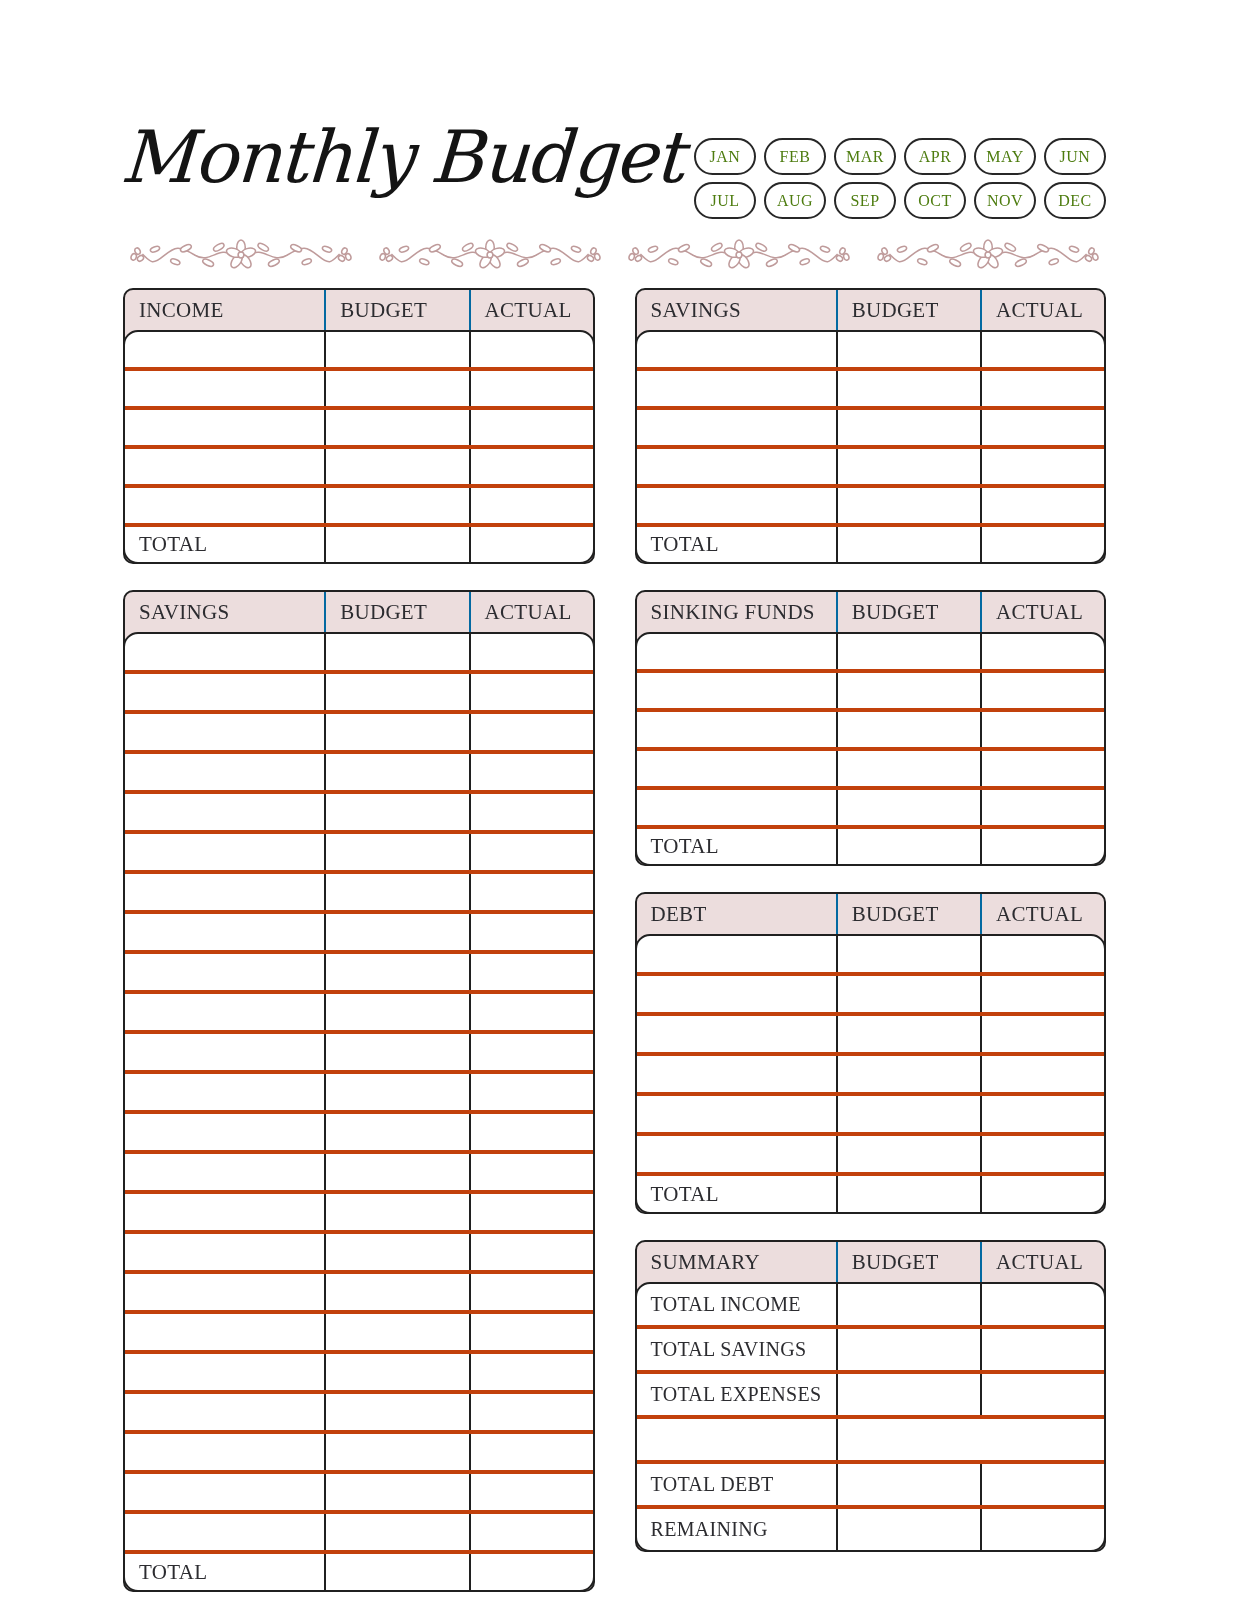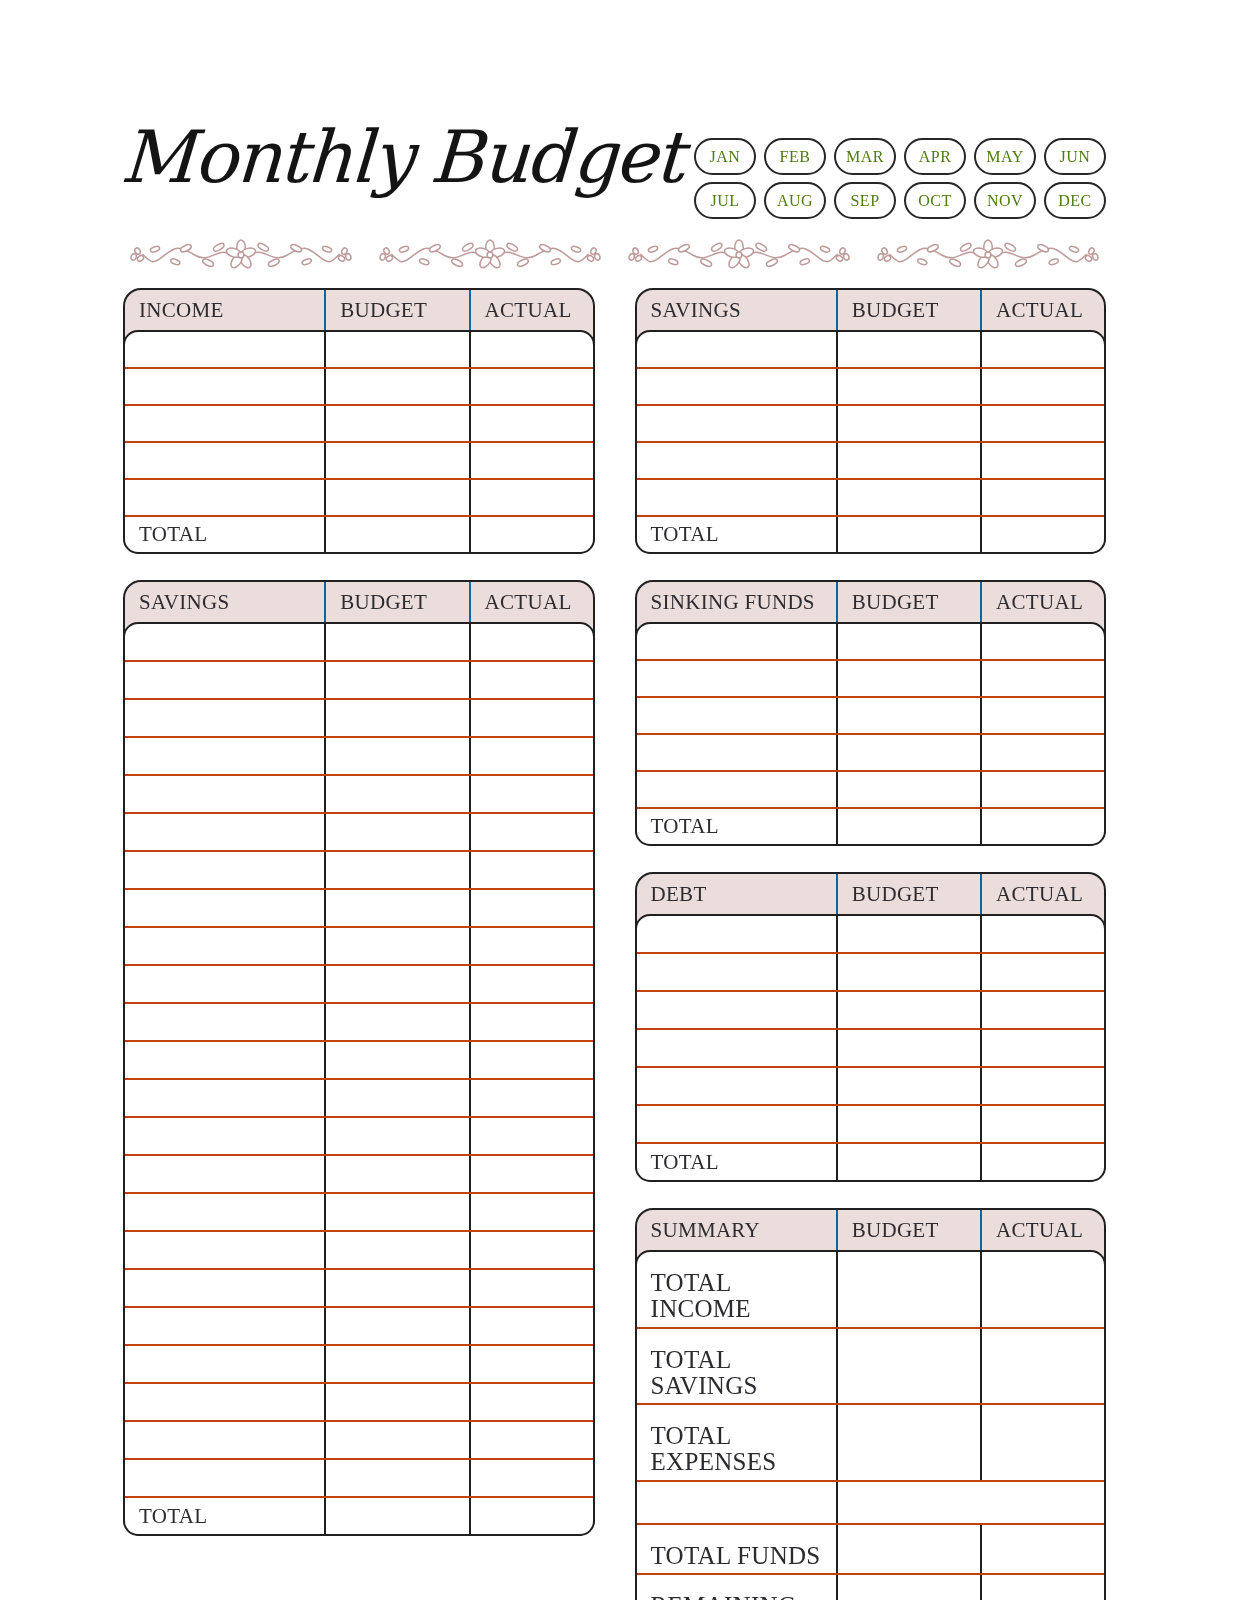--- a/index.html
+++ b/index.html
@@ -32,47 +32,47 @@
 
   
   .divider { display:flex; justify-content:space-between; margin:14px 2px 16px 2px; }
   .divider svg { width:232px; height:34px; }
 
   
   .tables { display:flex; gap:40px; }
   .col { flex:1; display:flex; flex-direction:column; gap:26px; }
 
   .table {
-    border:2px solid #202020; border-radius:18px;
+    border:2px solid #202020; border-radius:10px;
     background:#ecdddd;
   }
   .thead {
     display:grid; grid-template-columns:42.6% 30.9% 26.5%;
     height:40px; font-size:21px; letter-spacing:0.3px;
   }
   .thead .cell { display:flex; align-items:center; padding-left:14px; box-sizing:border-box; height:100%; }
   .thead .cell + .cell { border-left:2px solid #0369a1; }
 
   .tbody {
     background:#ffffff;
     border:2px solid #202020; border-radius:15px;
     margin:0 -2px -2px -2px;
     overflow:hidden;
   }
   .row { display:grid; grid-template-columns:42.6% 30.9% 26.5%; height:35px; }
   .rows-36 .row { height:36px; }
-  .row + .row { border-top:2px solid #c2410c; }
+  .row + .row { border-top:4px solid #c2410c; }
   .row .cell { box-sizing:border-box; }
   .row .cell + .cell { border-left:2px solid #202020; }
   .row .cell.name {
     display:flex; align-items:center; padding-left:14px;
     font-size:21px; letter-spacing:0.3px;
   }
   .summary .row { height:auto; min-height:41px; }
-  .summary .row .cell.name { font-size:25px; line-height:1.05; padding-top:18px; padding-bottom:4px; }
+  .summary .row .cell.name { font-size:20px; line-height:1.05; padding-top:4px; padding-bottom:4px; }
 </style>
 </head>
 <body>
 
 <svg style="position:absolute;width:0;height:0" aria-hidden="true">
   <defs>
     <g id="vine" fill="#ffffff" stroke="#bf9b9b" stroke-width="1.6">
       <path d="M111 17 C 97 7, 88 27, 72 17 S 52 8, 40 18 S 26 24, 18 16" fill="none"></path>
       <path d="M129 17 C 143 7, 152 27, 168 17 S 188 8, 200 18 S 214 24, 222 16" fill="none"></path>
       <ellipse cx="97" cy="9" rx="6" ry="2.8" transform="rotate(-30 97 9)"></ellipse>
@@ -463,21 +463,21 @@
           <div class="row">
             <div class="cell name">TOTAL EXPENSES</div>
             <div class="cell"></div>
             <div class="cell"></div>
           </div>
           <div class="row">
             <div class="cell"></div>
             <div class="cell"></div>
           </div>
           <div class="row">
-            <div class="cell name">TOTAL FUNDS</div>
+            <div class="cell name">TOTAL DEBT</div>
             <div class="cell"></div>
             <div class="cell"></div>
           </div>
           <div class="row">
             <div class="cell name">REMAINING</div>
             <div class="cell"></div>
             <div class="cell"></div>
           </div>
         </div>
       </section>

